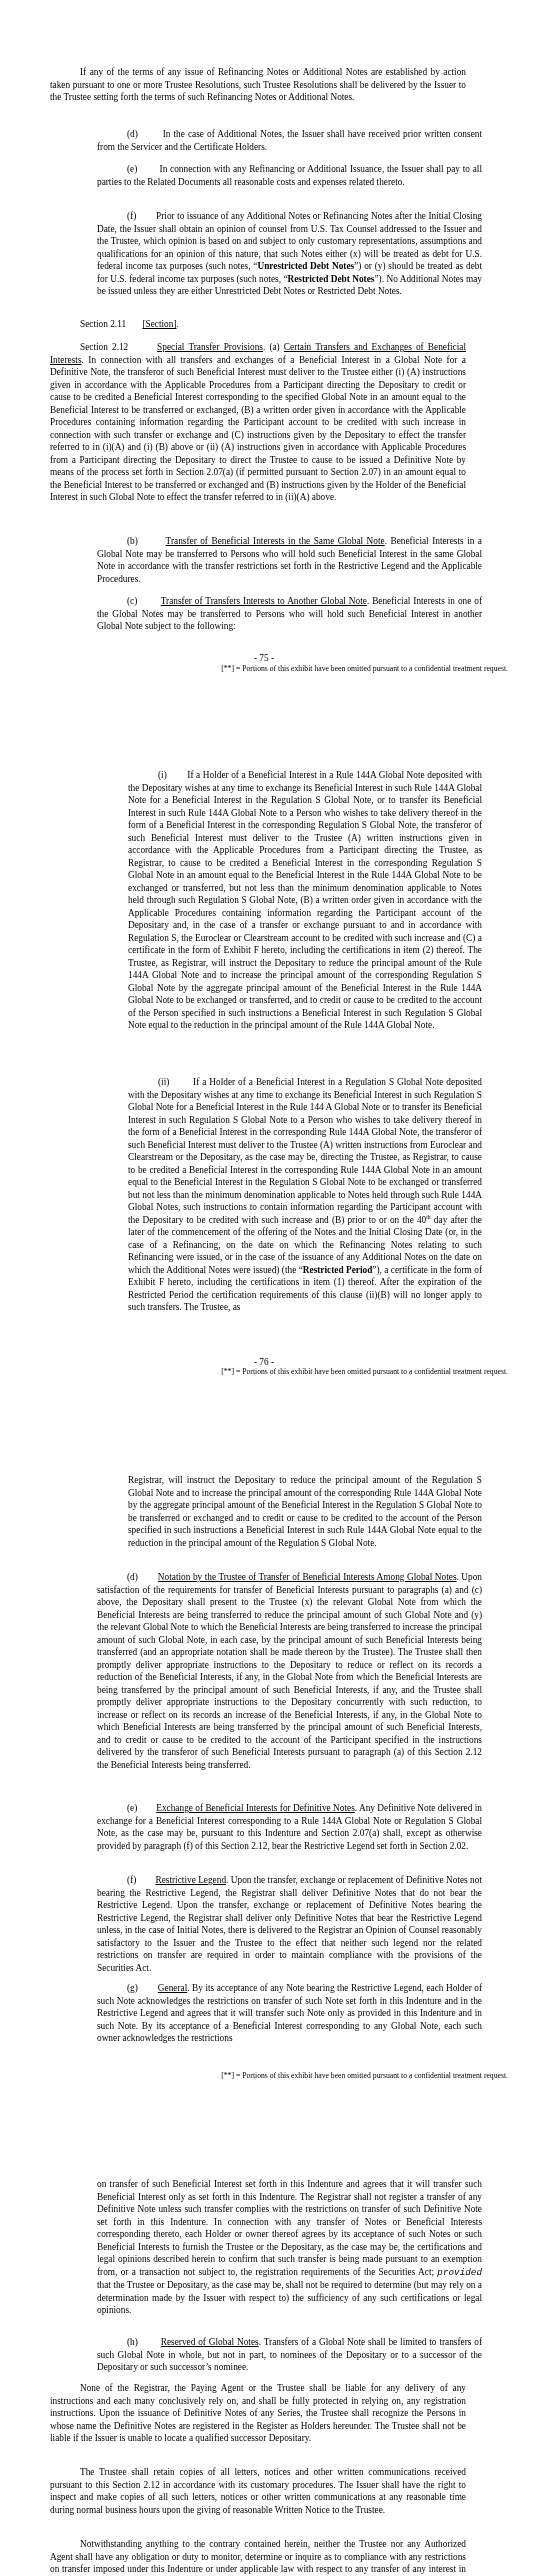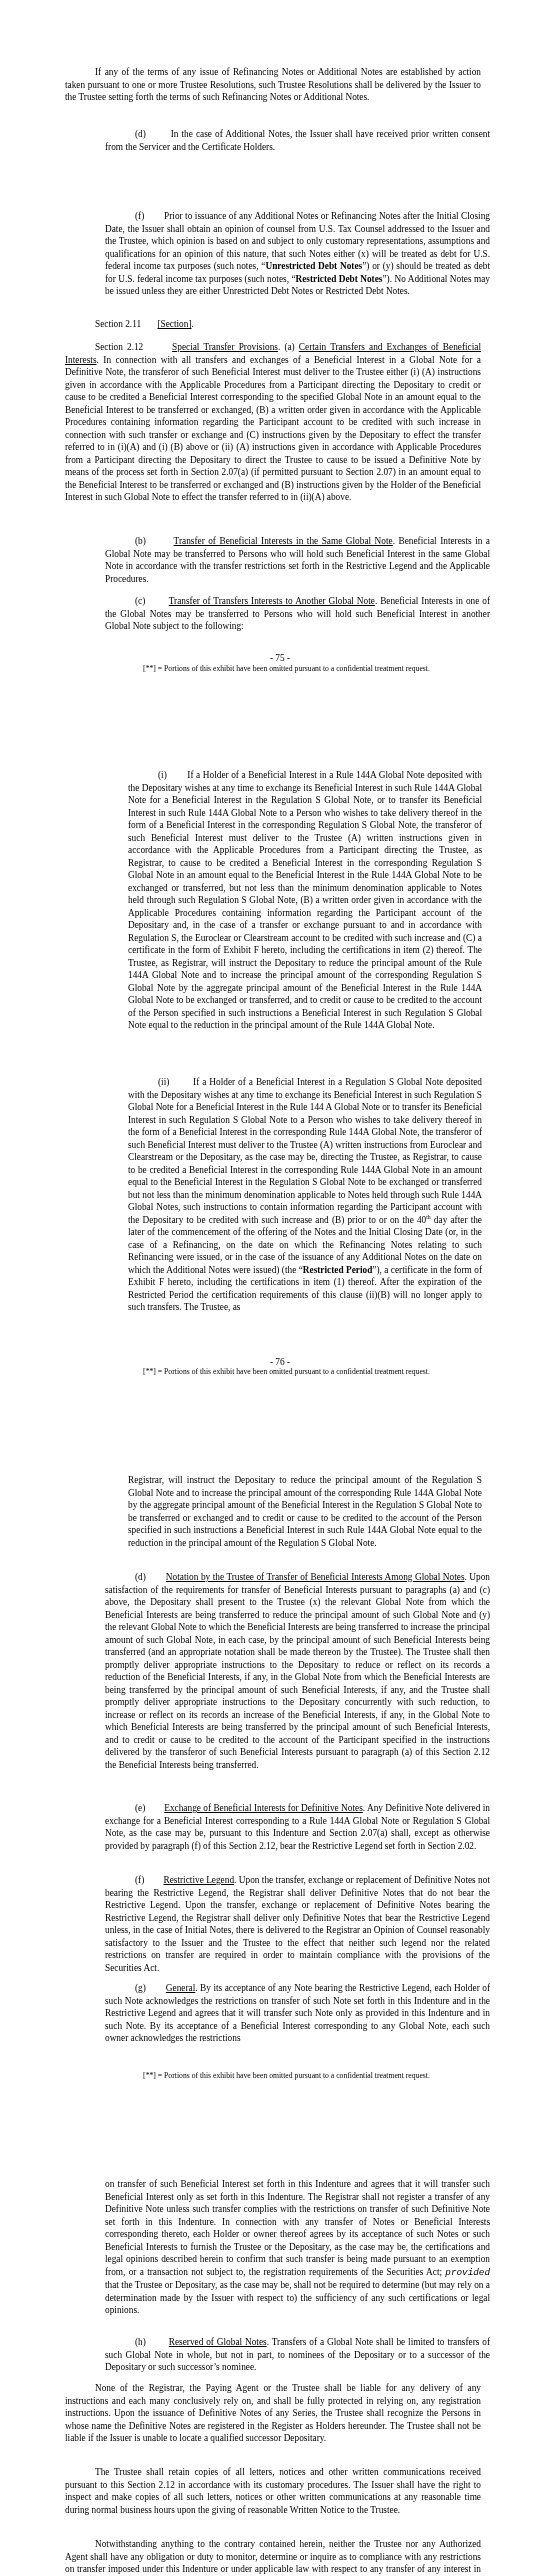--- a/index.html
+++ b/index.html
@@ -11,49 +11,50 @@
     color: #000000;
     font-family: "Liberation Serif", "DejaVu Serif", serif;
     font-size: 9.3px;
     line-height: 12.5px;
   }
   .para {
     position: absolute;
     text-align: justify;
     text-justify: inter-word;
   }
-  .l0 { left: 65px; width: 416px; }
-  .l1 { left: 97px; width: 385px; margin-left: 8px; }
+  .l0 { left: 50px; width: 416px; }
+  .l1 { left: 97px; width: 385px; }
   .l2 { left: 128px; width: 354px; }
   .indent { text-indent: 30px; }
   .pagenum {
     position: absolute;
-    left: 16px;
+    left: 0;
     width: 528px;
     text-align: center;
   }
   .footnote {
     position: absolute;
     left: 65px;
     width: 443px;
     font-size: 7.7px;
     line-height: 9.8px;
-    text-align: center;
+    text-align: right;
   }
   .u { text-decoration: underline; }
   .b { font-weight: bold; }
   .i { font-style: italic; font-family: Liberation Mono, monospace; }
   .sup { vertical-align: super; font-size: 0.62em; line-height: 0; }
 </style>
 </head>
 <body>
 
 <div class="doc" id="doc-root">
     <div class="para l0 indent" style="top: 66px;"><span>If any of the terms of any issue of Refinancing Notes or Additional Notes are established by action taken pursuant to one or more Trustee Resolutions, such Trustee Resolutions shall be delivered by the Issuer to the Trustee setting forth the terms of such Refinancing Notes or Additional Notes.</span></div>
     <div class="para l1 indent" style="top: 128px;"><span>(d)&nbsp;&nbsp;&nbsp;&nbsp;&nbsp;&nbsp;&nbsp; In the case of Additional Notes, the Issuer shall have received prior written consent from the Servicer and the Certificate Holders.</span></div>
+    <div class="para l1 indent" style="top: 163px;"><span>(e)&nbsp;&nbsp;&nbsp;&nbsp;&nbsp;&nbsp;&nbsp; In connection with any Refinancing or Additional Issuance, the Issuer shall pay to all parties to the Related Documents all reasonable costs and expenses related thereto.</span></div>
     <div class="para l1 indent" style="top: 210px;"><span>(f)&nbsp;&nbsp;&nbsp;&nbsp;&nbsp;&nbsp;&nbsp; Prior to issuance of any Additional Notes or Refinancing Notes after the Initial Closing Date, the Issuer shall obtain an opinion of counsel from U.S. Tax Counsel addressed to the Issuer and the Trustee, which opinion is based on and subject to only customary representations, assumptions and qualifications for an opinion of this nature, that such Notes either (x) will be treated as debt for U.S. federal income tax purposes (such notes, “</span><span class="b">Unrestricted Debt Notes</span><span>”) or (y) should be treated as debt for U.S. federal income tax purposes (such notes, “</span><span class="b">Restricted Debt Notes</span><span>”). No Additional Notes may be issued unless they are either Unrestricted Debt Notes or Restricted Debt Notes.</span></div>
     <div class="para l0 indent" style="top: 318px;"><span>Section 2.11&nbsp;&nbsp;&nbsp;&nbsp;&nbsp;&nbsp; </span><span class="u">[Section]</span><span>.</span></div>
     <div class="para l0 indent" style="top: 341px;"><span>Section 2.12&nbsp;&nbsp;&nbsp;&nbsp;&nbsp;&nbsp; </span><span class="u">Special Transfer Provisions</span><span>.  (a) </span><span class="u">Certain Transfers and Exchanges of Beneficial Interests</span><span>.  In connection with all transfers and exchanges of a Beneficial Interest in a Global Note for a Definitive Note, the transferor of such Beneficial Interest must deliver to the Trustee either (i) (A) instructions given in accordance with the Applicable Procedures from a Participant directing the Depositary to credit or cause to be credited a Beneficial Interest corresponding to the specified Global Note in an amount equal to the Beneficial Interest to be transferred or exchanged, (B) a written order given in accordance with the Applicable Procedures containing information regarding the Participant account to be credited with such increase in connection with such transfer or exchange and (C) instructions given by the Depositary to effect the transfer referred to in (i)(A) and (i) (B) above or (ii) (A) instructions given in accordance with Applicable Procedures from a Participant directing the Depositary to direct the Trustee to cause to be issued a Definitive Note by means of the process set forth in Section 2.07(a) (if permitted pursuant to Section 2.07) in an amount equal to the Beneficial Interest to be transferred or exchanged and (B) instructions given by the Holder of the Beneficial Interest in such Global Note to effect the transfer referred to in (ii)(A) above.</span></div>
     <div class="para l1 indent" style="top: 535px;"><span>(b)&nbsp;&nbsp;&nbsp;&nbsp;&nbsp;&nbsp;&nbsp; </span><span class="u">Transfer of Beneficial Interests in the Same Global Note</span><span>.  Beneficial Interests in a Global Note may be transferred to Persons who will hold such Beneficial Interest in the same Global Note in accordance with the transfer restrictions set forth in the Restrictive Legend and the Applicable Procedures.</span></div>
     <div class="para l1 indent" style="top: 595px;"><span>(c)&nbsp;&nbsp;&nbsp;&nbsp;&nbsp;&nbsp;&nbsp; </span><span class="u">Transfer of Transfers Interests to Another Global Note</span><span>.  Beneficial Interests in one of the Global Notes may be transferred to Persons who will hold such Beneficial Interest in another Global Note subject to the following:</span></div>
     <div class="pagenum" style="top: 652px;">- 75 -</div>
     <div class="footnote" style="top: 664px;">[**] = Portions of this exhibit have been omitted pursuant to a confidential treatment request.</div>
     <div class="para l2 indent" style="top: 769px;"><span>(i)&nbsp;&nbsp;&nbsp;&nbsp;&nbsp;&nbsp;&nbsp; If a Holder of a Beneficial Interest in a Rule 144A Global Note deposited with the Depositary wishes at any time to exchange its Beneficial Interest in such Rule 144A Global Note for a Beneficial Interest in the Regulation S Global Note, or to transfer its Beneficial Interest in such Rule 144A Global Note to a Person who wishes to take delivery thereof in the form of a Beneficial Interest in the corresponding Regulation S Global Note, the transferor of such Beneficial Interest must deliver to the Trustee (A) written instructions given in accordance with the Applicable Procedures from a Participant directing the Trustee, as Registrar, to cause to be credited a Beneficial Interest in the corresponding Regulation S Global Note in an amount equal to the Beneficial Interest in the Rule 144A Global Note to be exchanged or transferred, but not less than the minimum denomination applicable to Notes held through such Regulation S Global Note, (B) a written order given in accordance with the Applicable Procedures containing information regarding the Participant account of the Depositary and, in the case of a transfer or exchange pursuant to and in accordance with Regulation S, the Euroclear or Clearstream account to be credited with such increase and (C) a certificate in the form of Exhibit F hereto, including the certifications in item (2) thereof.  The Trustee, as Registrar, will instruct the Depositary to reduce the principal amount of the Rule 144A Global Note and to increase the principal amount of the corresponding Regulation S Global Note by the aggregate principal amount of the Beneficial Interest in the Rule 144A Global Note to be exchanged or transferred, and to credit or cause to be credited to the account of the Person specified in such instructions a Beneficial Interest in such Regulation S Global Note equal to the reduction in the principal amount of the Rule 144A Global Note.</span></div>
     <div class="para l2 indent" style="top: 1076px;"><span>(ii)&nbsp;&nbsp;&nbsp;&nbsp;&nbsp;&nbsp;&nbsp; If a Holder of a Beneficial Interest in a Regulation S Global Note deposited with the Depositary wishes at any time to exchange its Beneficial Interest in such Regulation S Global Note for a Beneficial Interest in the Rule 144 A Global Note or to transfer its Beneficial Interest in such Regulation S Global Note to a Person who wishes to take delivery thereof in the form of a Beneficial Interest in the corresponding Rule 144A Global Note, the transferor of such Beneficial Interest must deliver to the Trustee (A) written instructions from Euroclear and Clearstream or the Depositary, as the case may be, directing the Trustee, as Registrar, to cause to be credited a Beneficial Interest in the corresponding Rule 144A Global Note in an amount equal to the Beneficial Interest in the Regulation S Global Note to be exchanged or transferred but not less than the minimum denomination applicable to Notes held through such Rule 144A Global Notes, such instructions to contain information regarding the Participant account with the Depositary to be credited with such increase and (B) prior to or on the 40</span><span class="sup">th</span><span> day after the later of the commencement of the offering of the Notes and the Initial Closing Date (or, in the case of a Refinancing, on the date on which the Refinancing Notes relating to such Refinancing were issued, or in the case of the issuance of any Additional Notes on the date on which the Additional Notes were issued) (the “</span><span class="b">Restricted Period</span><span>”), a certificate in the form of Exhibit F hereto, including the certifications in item (1) thereof.  After the expiration of the Restricted Period the certification requirements of this clause (ii)(B) will no longer apply to such transfers.  The Trustee, as</span></div>
     <div class="pagenum" style="top: 1356px;">- 76 -</div>

